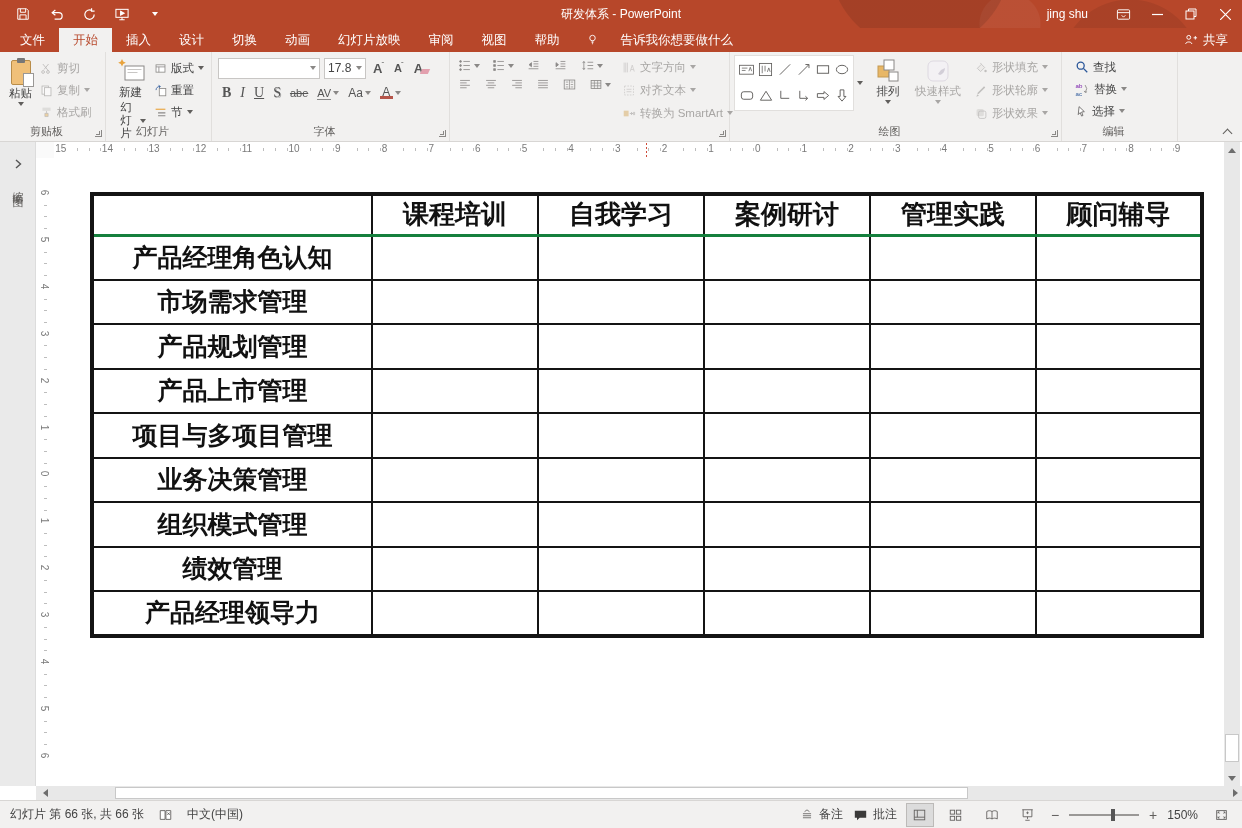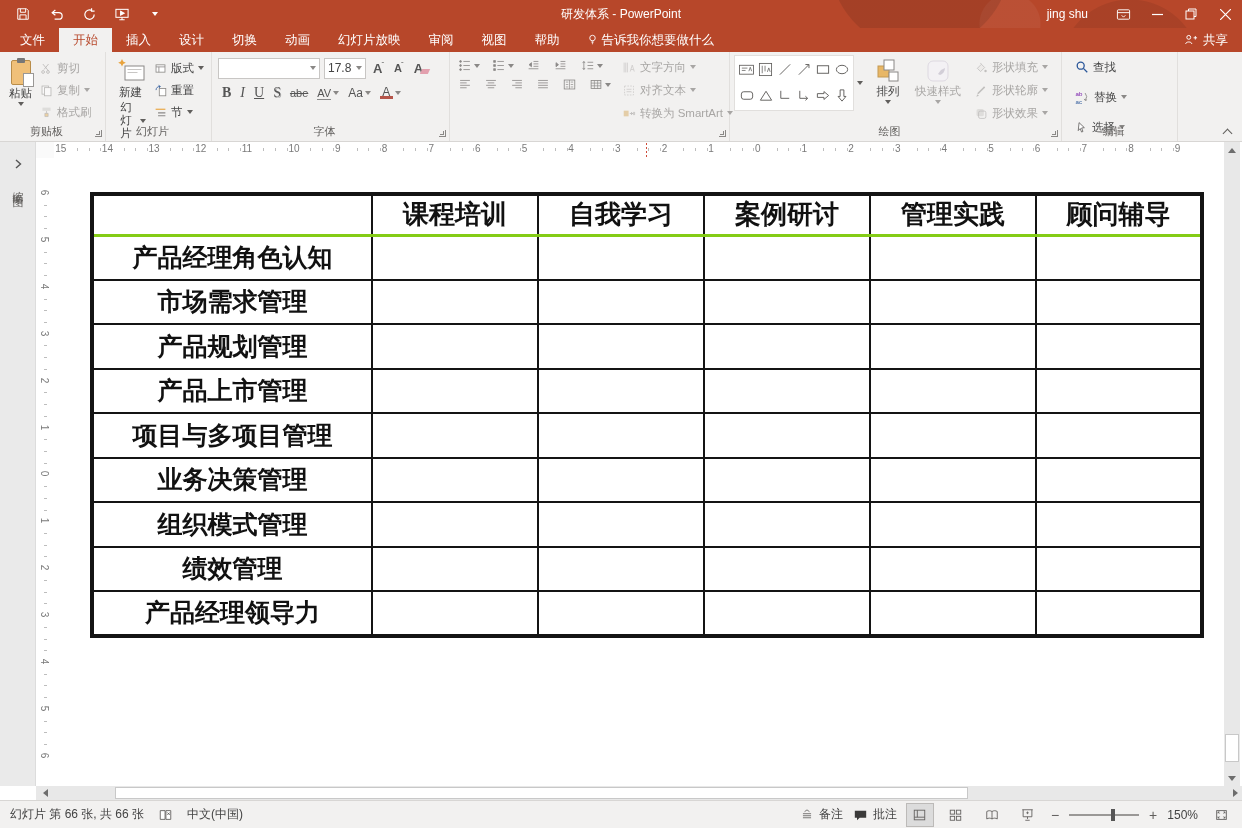--- a/index.html
+++ b/index.html
@@ -31,21 +31,21 @@
   .mini-caret{ display:inline-block; width:0; height:0; border-left:3.5px solid transparent; border-right:3.5px solid transparent; border-top:4px solid currentColor; }
 
   
   .tabrow{
     position:absolute; left:0; top:28px; width:1242px; height:24px;
     background:#b7472a; color:#fff; display:flex; align-items:stretch; padding-left:6px;
   }
   #tabs{ display:flex; }
   .tab{ padding:0 14px; line-height:24px; font-size:12.5px; color:#fff; cursor:default; white-space:nowrap; }
   .tab.active{ background:#f2f1f0; color:#b7472a; }
-  .tellme{ display:flex; align-items:center; gap:3px; padding:0 12px; font-size:12.5px; color:#fff; }
+  .tellme{ display:flex; align-items:center; gap:22px; padding:0 12px; font-size:12.5px; color:#fff; }
   .share{ margin-left:auto; display:flex; align-items:center; gap:5px; padding:0 14px; font-size:12.5px; color:#fff; }
 
   
   .ribbon{
     position:absolute; left:0; top:52px; width:1242px; height:90px;
     background:#f2f1f0; border-bottom:1px solid #d8d6d4; display:flex;
   }
   .group{ position:relative; height:100%; border-right:1px solid #e1dfdd; padding:3px 4px 16px 4px; }
   .group-label{ position:absolute; bottom:2px; left:0; right:12px; text-align:center; font-size:11px; color:#605e5c; }
   .launcher{ position:absolute; right:3px; bottom:4px; width:7px; height:7px; border-right:1px solid #8a8886; border-bottom:1px solid #8a8886; }
@@ -81,21 +81,21 @@
   
   .thumbstrip{ position:absolute; left:0; top:142px; width:36px; height:644px; background:#eaeaea; border-right:1px solid #dcdcdc; }
   .thumbstrip .expand{ margin:14px auto 10px auto; width:16px; height:16px; display:flex; align-items:center; justify-content:center; color:#555; }
   .thumb-label{ writing-mode:vertical-rl; text-orientation:upright; font-size:11px; color:#605e5c; margin:2px auto; letter-spacing:3px; }
 
   
   .canvas{ position:absolute; left:54px; top:158px; width:1170px; height:628px; background:#fff; }
   table.matrix{ position:absolute; left:36px; top:34px; width:1110px; border-collapse:collapse; table-layout:fixed;
     border:4px solid #141414; font-family:"DejaVu Serif","Liberation Serif",serif; font-weight:bold; color:#111; }
   table.matrix th, table.matrix td{ border:2px solid #141414; text-align:center; vertical-align:middle; overflow:hidden; }
-  table.matrix thead th{ height:41px; font-size:26px; border-bottom:3px solid #84cc16; font-weight:bold; }
+  table.matrix thead th{ height:41px; font-size:26px; border-bottom:3px solid #15803d; font-weight:bold; }
   table.matrix tbody tr{ height:44.5px; }
   table.matrix td.rowlabel{ font-size:25px; }
 
   
   .vscroll{ position:absolute; left:1224px; top:142px; width:16px; height:644px; background:#e8e8e8; }
   .vscroll .thumb{ position:absolute; left:1px; top:592px; width:14px; height:28px; background:#fff; border:1px solid #c8c8c8; }
   .hscroll{ position:absolute; left:36px; top:786px; width:1206px; height:14px; background:#e8e8e8; }
   .hscroll .thumb{ position:absolute; left:79px; top:1px; width:853px; height:12px; background:#fff; border:1px solid #c8c8c8; }
   .sarrow{ position:absolute; width:14px; height:14px; display:flex; align-items:center; justify-content:center; }
   .tri{ width:0; height:0; }
@@ -578,21 +578,21 @@
           <span>形状效果</span>
             <span class="mini-caret"></span>
         </div>
       </div>
     </div>
     <div class="group-label">绘图</div>
     <span class="launcher"></span>
   </div>
 
   <div class="group" style="width:116px">
-    <div class="col" style="gap:8px; padding:1px 0 0 6px">
+    <div class="col" style="gap:0; padding:1px 0 0 6px">
       <div class="btn-small">
         <svg width="14" height="14" viewBox="0 0 16 16" fill="none" stroke="#2b579a" stroke-width="1.5">
             <circle cx="6.5" cy="6.5" r="4"></circle>
             <path d="M9.6 9.6L14 14"></path>
           </svg>
         <span>查找</span>
       </div>
       <div class="btn-small">
         <svg width="15" height="14" viewBox="0 0 16 16">
             <text x="0" y="7" font-size="7" fill="#7719aa" font-family="inherit">ab</text>

